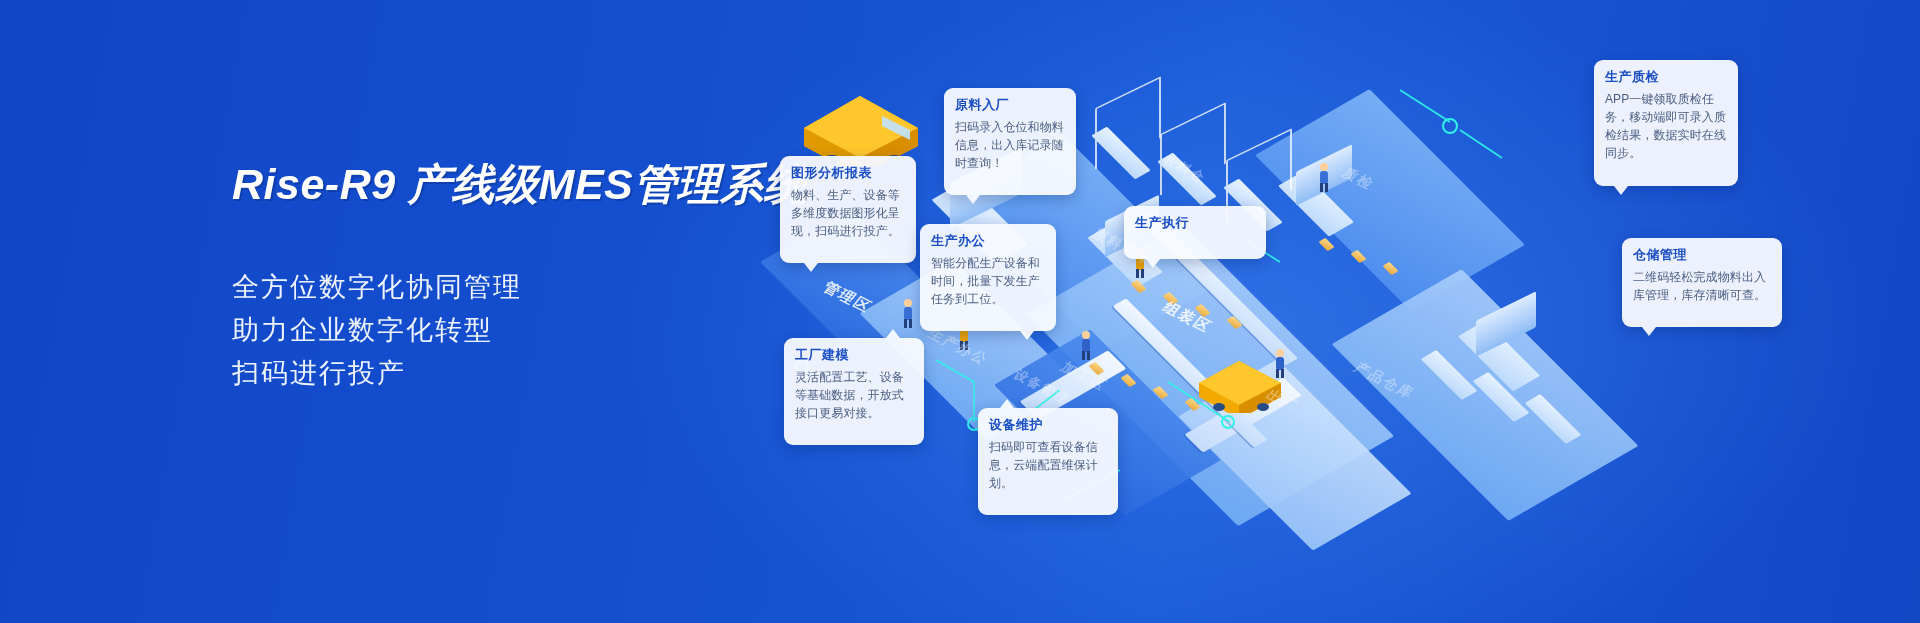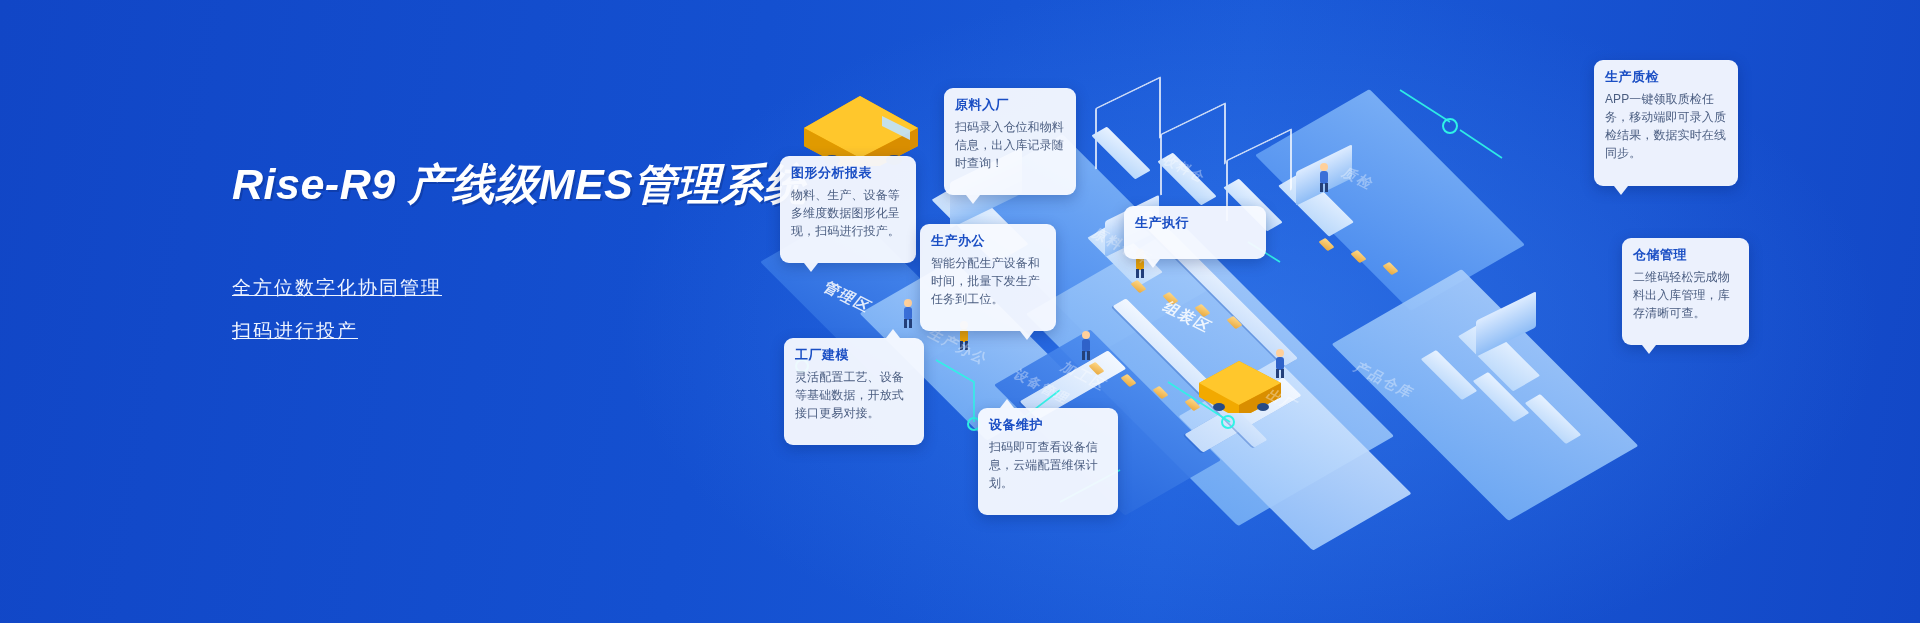--- a/index.html
+++ b/index.html
@@ -19,22 +19,22 @@
 
   
   #copy { position:absolute; left:232px; top:124px; width:600px;margin-top:32px; }
   #title {
     font-size:43px; font-weight:bold; font-style:italic;
     color:#ffffff; letter-spacing:.5px; white-space:nowrap;
     text-shadow:2px 2px 0 rgba(8,40,120,.35);
   }
   #sub { margin-top:52px; }
   #sub .line {
-    font-size:19px; color:#eef4ff; line-height:43px;
-    letter-spacing:2px; font-weight:400;text-decoration:underline;
+    font-size:27px; color:#eef4ff; line-height:43px;
+    letter-spacing:2px; font-weight:400;
   }
 
   
   #stage { position:absolute; left:760px; top:30px; width:1160px; height:560px; }
 
   .plate {
     position:absolute;
     background:linear-gradient(150deg,#7fb4f7,#4e8ff0);
     transform:rotate(45deg) skewX(-15deg) scaleY(.58);
     border-radius:3px;
@@ -115,20 +115,21 @@
 </style>
 </head>
 <body>
 
 <div id="banner">
 
   <div id="copy">
     <div id="title">Rise-R9 产线级MES管理系统</div>
     <div id="sub">
       <div class="line">全方位数字化协同管理</div>
+      <div class="line">助力企业数字化转型</div>
       <div class="line">扫码进行投产</div>
     </div>
   </div>
 
   <div id="stage">
 
     <div class="plate dark" style="left:20px;  top:180px; width:175px; height:175px;"></div>
     <div class="plate light" style="left:120px; top:230px; width:180px; height:180px;"></div>
     <div class="plate" style="left:215px; top:105px; width:215px; height:215px;"></div>
     <div class="plate light" style="left:300px; top:195px; width:300px; height:300px;"></div>
@@ -300,21 +301,21 @@
     <h4>生产办公</h4>
     <p>智能分配生产设备和时间，批量下发生产任务到工位。</p>
     <div class="tail" style="right:22px; bottom:-9px;"></div>
   </div>
 
   <div class="card" style="left:1124px; top:206px; width:142px;">
     <h4>生产执行</h4>
     <div class="tail" style="left:22px; bottom:-9px;"></div>
   </div>
 
-  <div class="card" style="left:1622px; top:238px; width:127px;">
+  <div class="card" style="left:1622px; top:238px; width:160px;">
     <h4>仓储管理</h4>
     <p>二维码轻松完成物料出入库管理，库存清晰可查。</p>
     <div class="tail" style="left:20px; bottom:-9px;"></div>
   </div>
 
   <div class="card" style="left:784px; top:338px; width:140px;">
     <h4>工厂建模</h4>
     <p>灵活配置工艺、设备等基础数据，开放式接口更易对接。</p>
     <div class="tail" style="right:24px; top:-9px; transform:rotate(180deg);"></div>
   </div>

